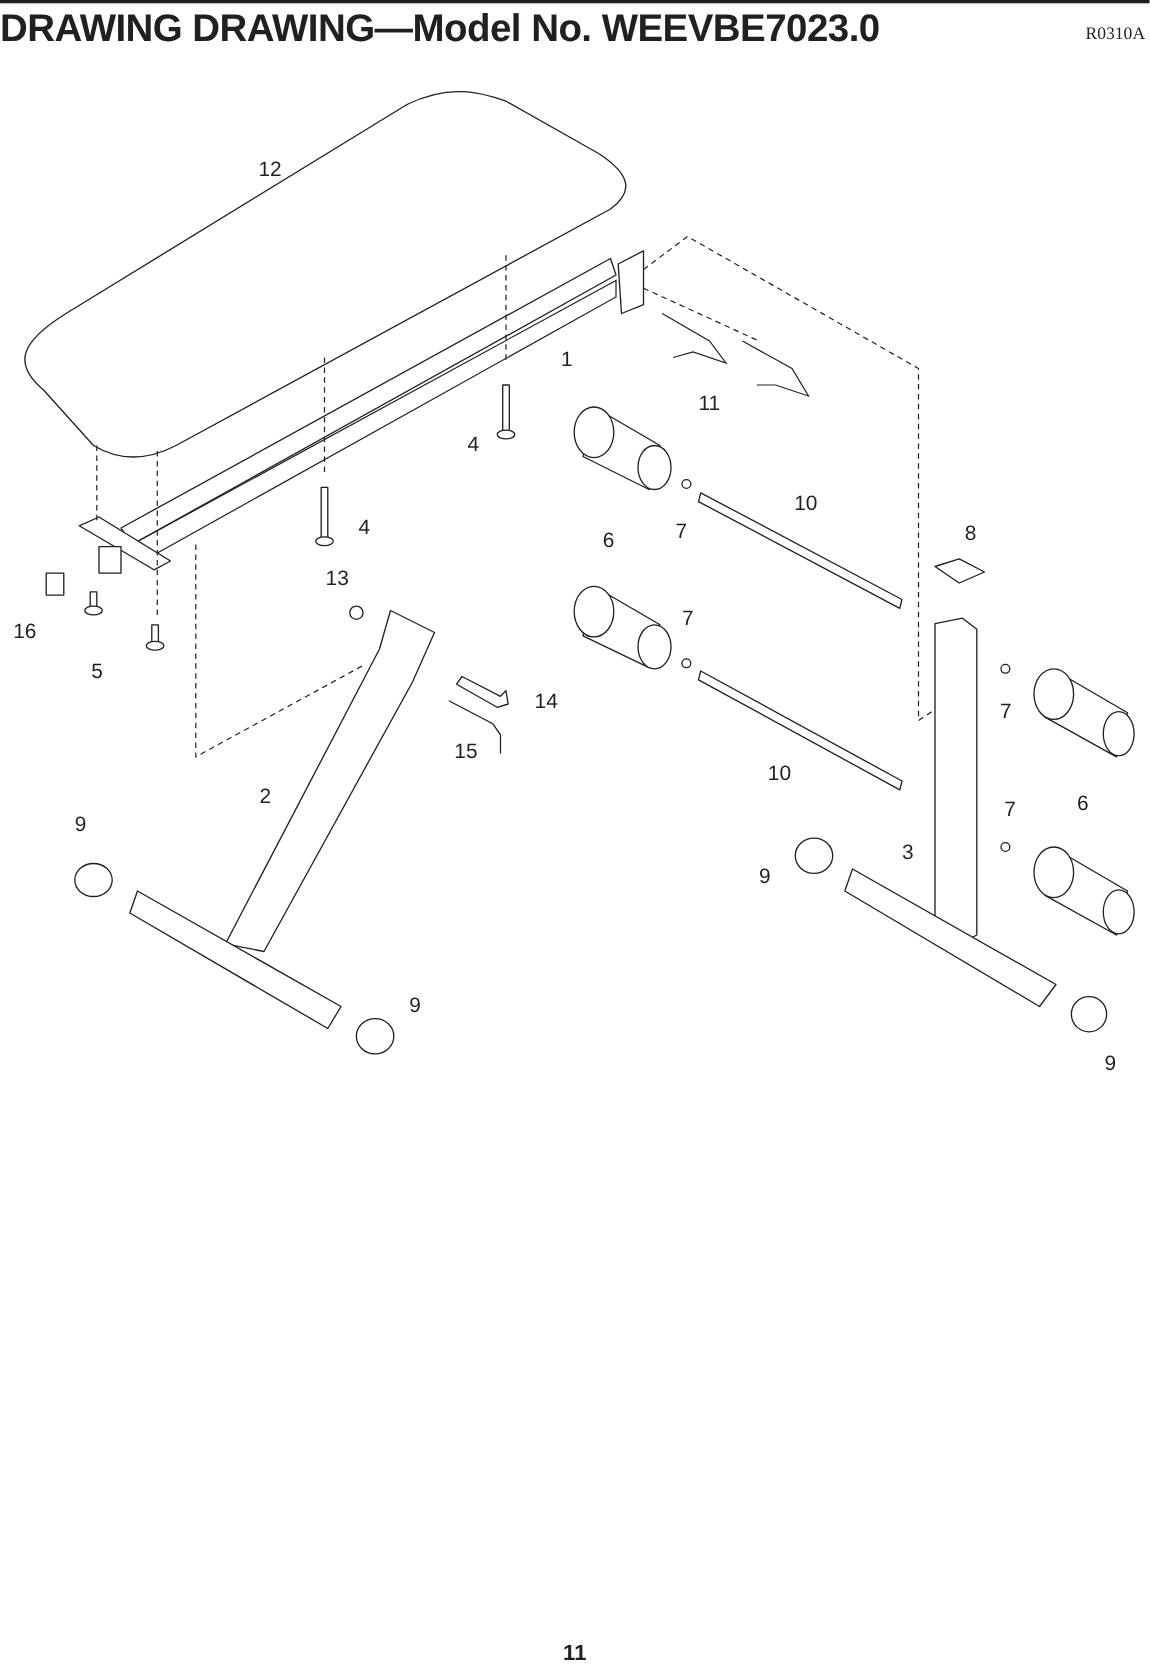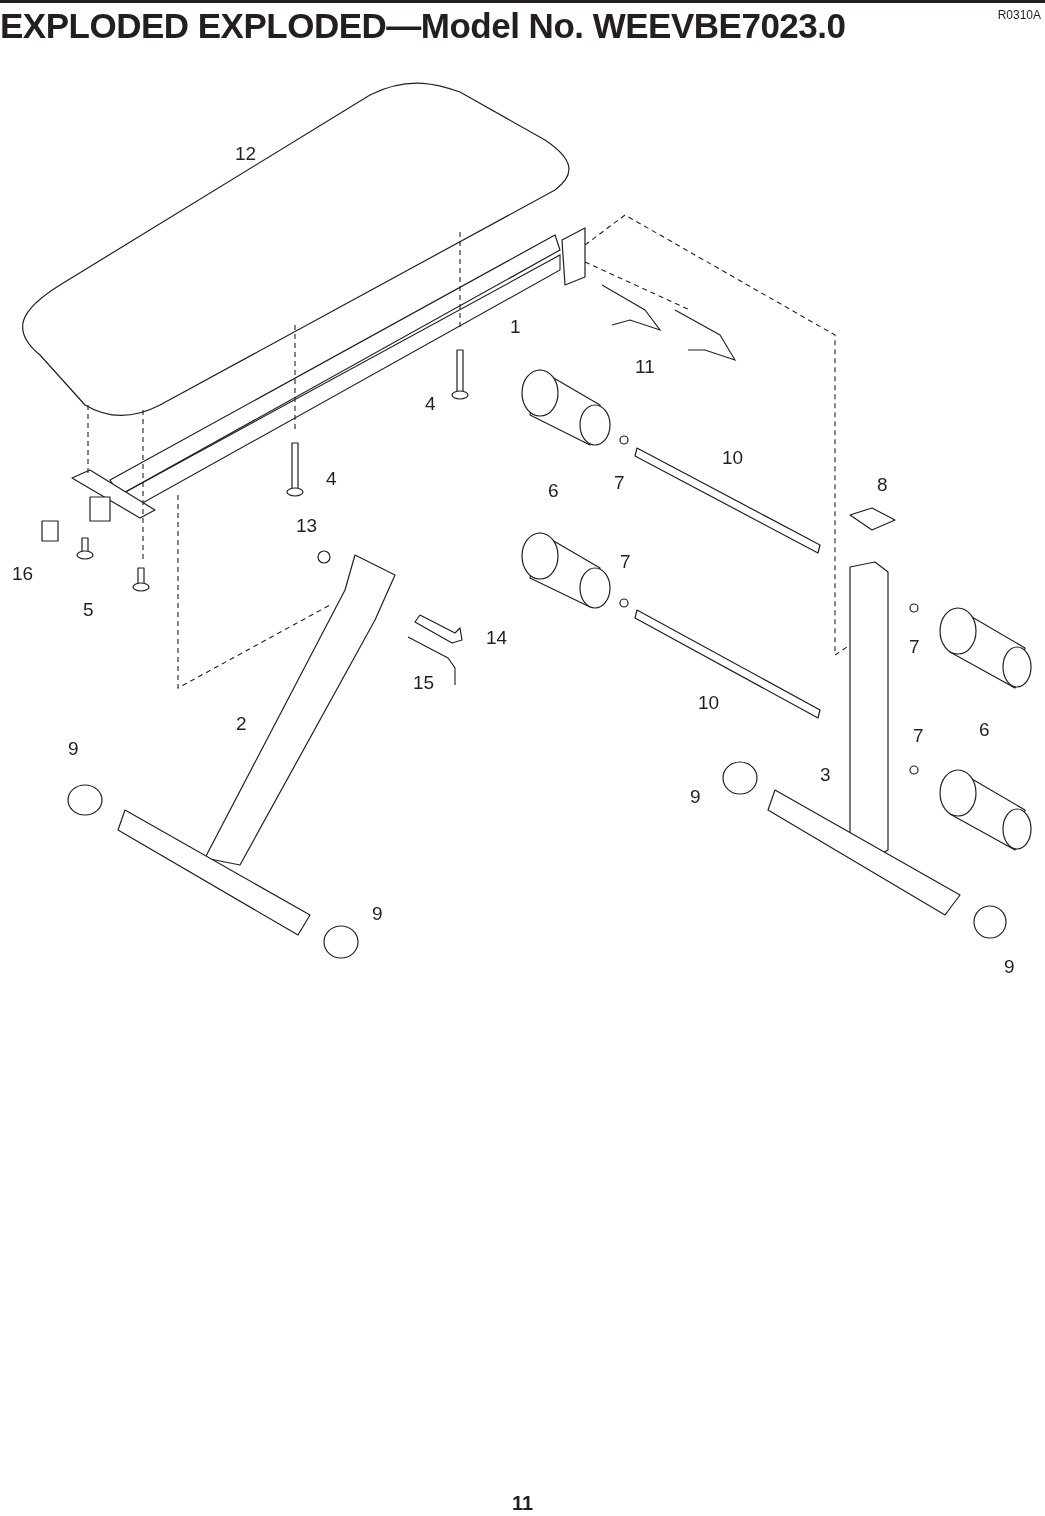--- a/index.html
+++ b/index.html
@@ -1,34 +1,34 @@
 <!DOCTYPE html>
 <html><head>
 <meta charset="utf-8">
 <style>
   html, body { margin: 0; padding: 0; background: #ffffff; }
   body { width: 1045px; height: 1516px; position: relative; overflow: hidden;
          font-family: "Liberation Sans", sans-serif; color: #231f20; }
   .top-rule { position: absolute; left: 0; top: 0; width: 1045px; height: 3px; background: #231f20; }
   .title { position: absolute; left: 0; top: 6px; font-size: 35px; font-weight: bold;
            letter-spacing: -0.5px; white-space: nowrap; }
-  .rev { position: absolute; right: 4px; top: 8px; font-size: 12px; }
+  .rev { position: absolute; right: 4px; top: 22px; font-size: 16px; font-family: Liberation Serif, serif; }
   .page-num { position: absolute; left: 0; width: 1045px; top: 1492px; text-align: center;
               font-size: 20px; font-weight: bold; }
   svg.drawing { position: absolute; left: 0; top: 0; }
   svg .p { fill: #fff; stroke: #231f20; stroke-width: 1.2; stroke-linejoin: round; }
   svg .l { fill: none; stroke: #231f20; stroke-width: 1.1; }
   svg .d { fill: none; stroke: #231f20; stroke-width: 1.1; stroke-dasharray: 5 4; }
   svg text { font-family: "Liberation Sans", sans-serif; font-size: 19px; fill: #231f20; }
 </style>
 </head>
 <body>
 
 <div class="top-rule"></div>
-<div class="title">EXPLODED EXPLODED—Model No. WEEVBE7023.0</div>
+<div class="title">DRAWING DRAWING—Model No. WEEVBE7023.0</div>
 <div class="rev">R0310A</div>
 
 <svg class="drawing" width="1045" height="1516" viewBox="0 0 1045 1516">
 
   <path class="p" d="M40,355 C10,330 20,310 60,285 L370,95 C410,75 440,85 460,92 L545,140 C575,160 575,175 555,190 L160,405 C135,418 110,420 85,405 Z"></path>
 
   <path class="p" d="M110,480 L555,235 L560,250 L120,495 Z"></path>
   <path class="l" d="M120,495 L560,255 L560,270 L130,510"></path>
   <path class="p" d="M562,240 L585,228 L585,277 L565,285 Z"></path>
   <path class="p" d="M72,478 L90,470 L155,510 L140,518 Z"></path>

